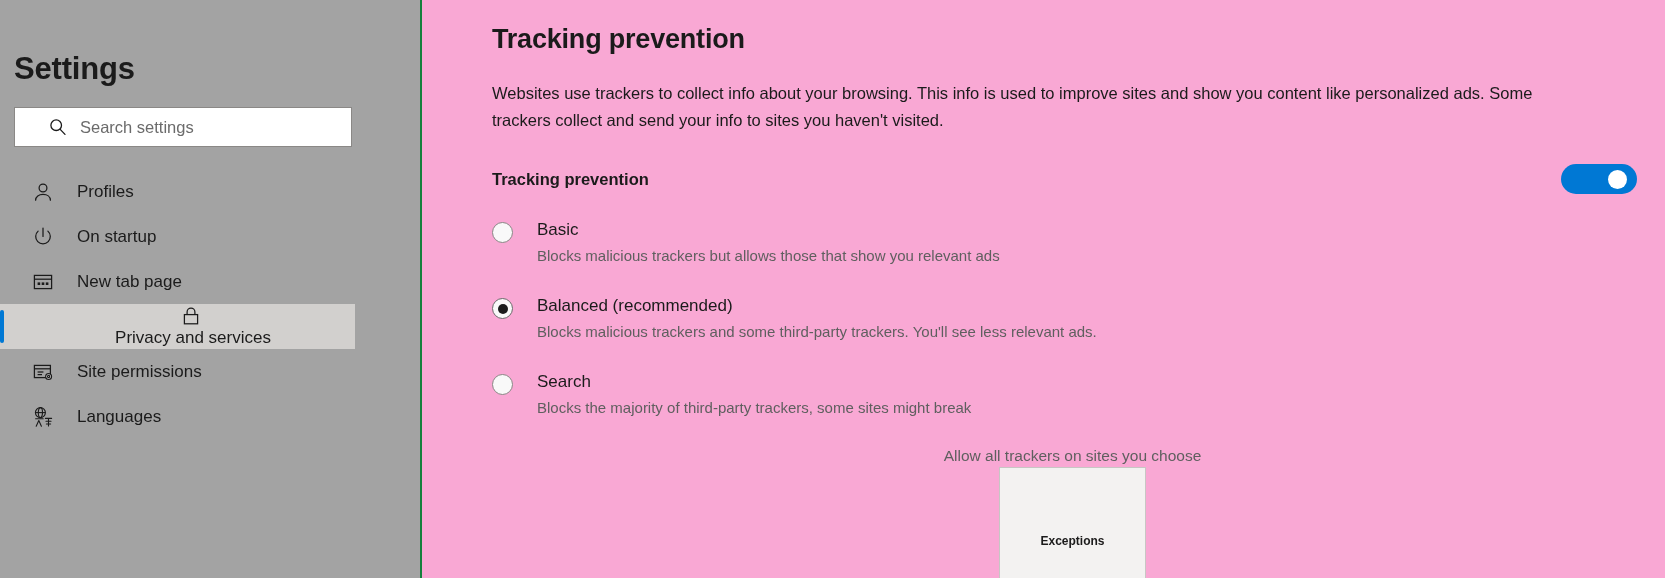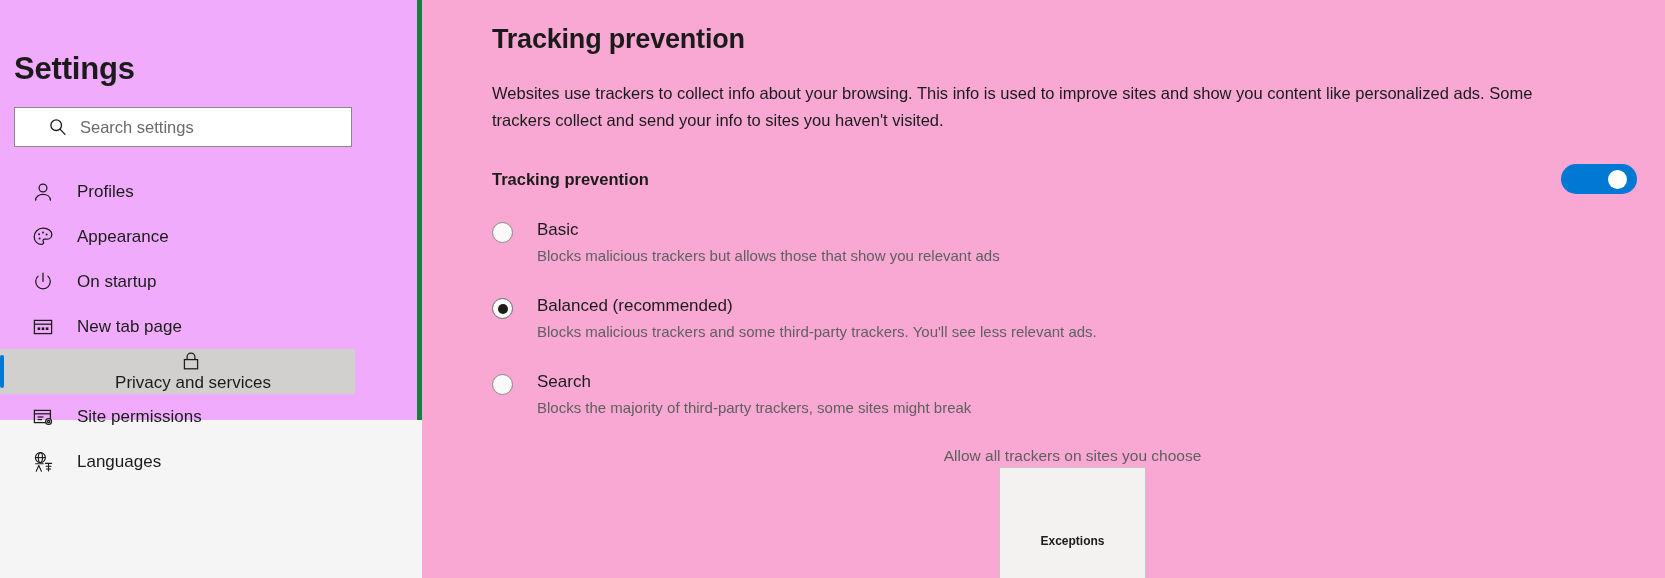--- a/index.html
+++ b/index.html
@@ -18,24 +18,24 @@
   .app {
     display: flex;
     width: 1665px;
     height: 578px;
     background: #f5f5f5;
   }
 
   
   .sidebar {
     width: 422px;
-    height: 420px;
-    box-sizing: border-box;
-    background: #f0abfc;
-    border-right: 5px solid #15803d;
+    height: 578px;
+    box-sizing: border-box;
+    background: #a3a3a3;
+    border-right: 2px solid #15803d;
     position: relative;
     flex: 0 0 422px;
   }
   .settings-title {
     font-size: 31px;
     font-weight: bold;
     color: #1b1b1b;
     margin: 0;
     padding: 50px 0 0 14px;
     letter-spacing: -0.2px;
@@ -271,32 +271,20 @@
       <div class="nav-item">
         <span class="nav-icon">
           <svg viewBox="0 0 24 24" width="24" height="24" fill="none" stroke="#1b1b1b" stroke-width="1.25">
             <circle cx="12" cy="8" r="3.9"></circle>
             <path d="M4.6 20.2c0-3.6 3.3-5.8 7.4-5.8s7.4 2.2 7.4 5.8" stroke-linecap="round"></path>
           </svg>
         </span>
         <span class="nav-label">Profiles</span>
       </div>
 
-      <div class="nav-item">
-        <span class="nav-icon">
-          <svg viewBox="0 0 24 24" width="24" height="24" fill="none" stroke="#1b1b1b" stroke-width="1.25">
-            <path d="M12 3.2C7.1 3.2 3.2 7 3.2 11.8c0 4.7 3.6 7.6 7.2 7.6 1.6 0 2.2-.9 2.2-1.8 0-.8-.6-1.3-.6-2 0-.8.7-1.4 1.6-1.4h2c3 0 5.2-2 5.2-4.8 0-3.4-3.6-6.2-8.8-6.2z"></path>
-            <circle cx="8.1" cy="9.2" r="1" fill="#1b1b1b" stroke="none"></circle>
-            <circle cx="12" cy="7.4" r="1" fill="#1b1b1b" stroke="none"></circle>
-            <circle cx="15.6" cy="9.4" r="1" fill="#1b1b1b" stroke="none"></circle>
-            <circle cx="8.6" cy="13.4" r="1" fill="#1b1b1b" stroke="none"></circle>
-          </svg>
-        </span>
-        <span class="nav-label">Appearance</span>
-      </div>
 
       <div class="nav-item">
         <span class="nav-icon">
           <svg viewBox="0 0 24 24" width="24" height="24" fill="none" stroke="#1b1b1b" stroke-width="1.25">
             <path d="M7.1 6.1a7.3 7.3 0 1 0 9.8 0" stroke-linecap="round"></path>
             <line x1="12" y1="3" x2="12" y2="11.4" stroke-linecap="round"></line>
           </svg>
         </span>
         <span class="nav-label">On startup</span>
       </div>

